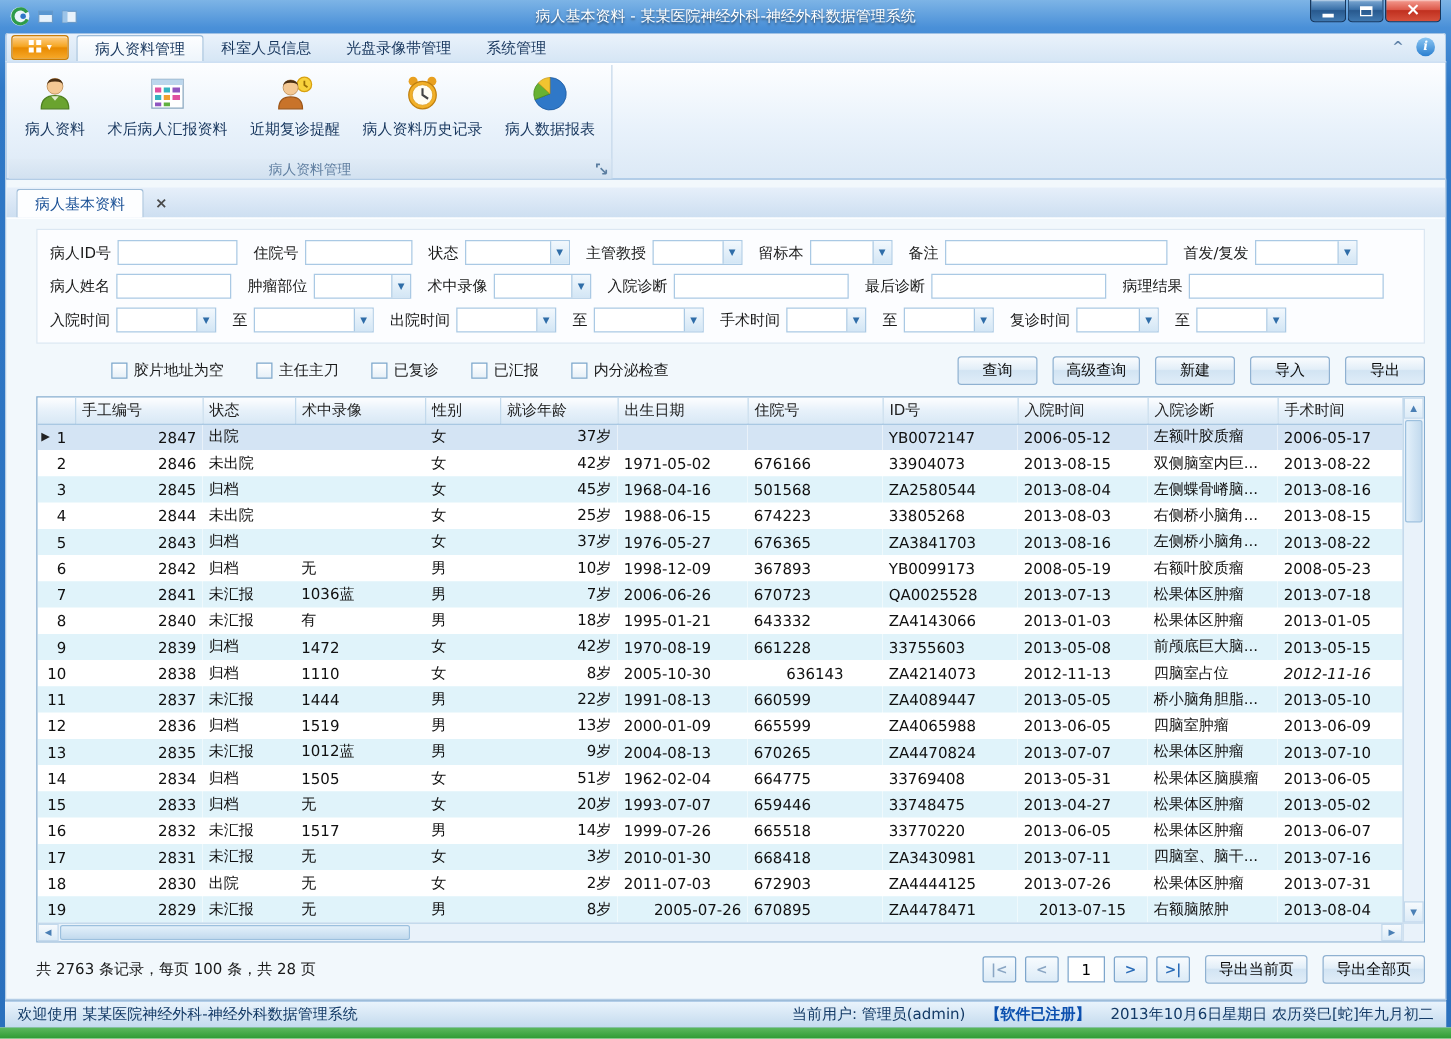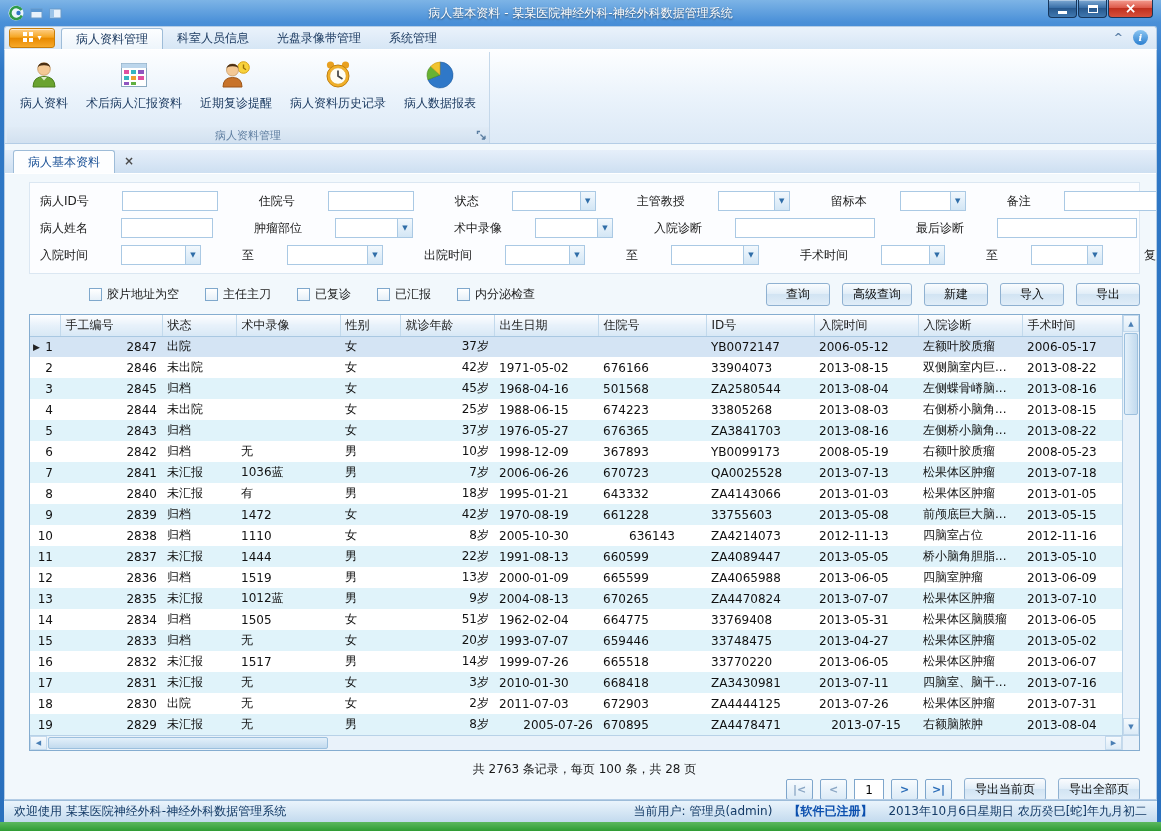--- a/index.html
+++ b/index.html
@@ -68,21 +68,21 @@
   .content { flex:1; min-height:0; background:#f2f8fc; border:1px solid #b4cde6; border-top:none;
              display:flex; flex-direction:column; overflow:hidden; }
 
   .doc-tabstrip { height:25px; margin-top:6px; background:linear-gradient(#e6effa,#cddff1);
                   border-bottom:1px solid #fff; display:flex; align-items:flex-end; padding-left:8px; }
   .doc-tab { height:23px; padding:0 14px; background:#fdfeff; border:1px solid #9ebcd8; border-bottom:none;
              border-radius:3px 3px 0 0; display:flex; align-items:center; color:#1b5196; }
   .doc-close { margin:0 0 5px 9px; color:#4a4a4a; font-weight:bold; }
 
   .filter-panel { margin:8px 16px 0 24px; background:#fcfdff; border:1px solid #dbe7f2; padding:7px 10px; }
-  .filter-row { display:flex; align-items:center; height:22px; margin-bottom:5px;gap:28px; }
+  .filter-row { display:flex; align-items:center; height:22px; margin-bottom:5px; }
   .filter-row:last-child { margin-bottom:0; }
   .flabel { margin-right:5px; white-space:nowrap; }
   .ftext { height:20px; border:1px solid #aac9e4; background:#fff; margin-right:13px; padding:0 3px; font:inherit; }
   .fcombo { height:20px; border:1px solid #aac9e4; background:#fff; margin-right:13px; position:relative;
             display:inline-block; flex:none; }
   .combo-arrow { position:absolute; right:0; top:0; bottom:0; width:15px;
                  background:linear-gradient(#f2f8fd,#d3e6f5); border-left:1px solid #aac9e4;
                  color:#2f6da8; font-size:7px; display:flex; align-items:center; justify-content:center; }
 
   .toolbar-row { margin:9px 16px 0 24px; display:flex; align-items:center; height:25px; }
@@ -119,21 +119,21 @@
   .hscroll { height:15px; border-top:1px solid #b8d2e8; background:#e9f2fa; display:flex; }
   .harrow { width:17px; display:flex; align-items:center; justify-content:center;
             background:linear-gradient(#f6fafd,#dcebf7); border:1px solid #c3d9ec; color:#4a7fb5; font-size:7px; }
   .harrow.left::after { content:"◀"; } .harrow.right::after { content:"▶"; }
   .htrack { flex:1; position:relative; }
   .hthumb { position:absolute; left:1px; top:1px; bottom:1px; width:280px;
             background:linear-gradient(#e3f0fa,#c2daee); border:1px solid #9cc0de; border-radius:2px; }
   .hcorner { width:17px; border-left:1px solid #c6daec; background:#e9f2fa; }
 
   
-  .pagination { margin:10px 16px 0 24px; display:flex; align-items:center;flex-direction:column; }
+  .pagination { margin:10px 16px 0 24px; display:flex; align-items:center; }
   .page-controls { margin-left:auto; display:flex; align-items:center; gap:7px; }
   .pbtn { width:27px; height:21px; border:1px solid #7ea6cc; border-radius:2px;
           background:linear-gradient(#f7fbfe,#dcebf7); color:#2a6cb8; font:inherit; font-size:11px;
           font-weight:bold; padding:0; }
   .pbtn.dim { color:#8aa6c4; }
   .page-input { width:30px; height:21px; border:1px solid #7ea6cc; text-align:center; font:inherit; }
   .exp-btn { margin-left:5px; }
 
   
   .statusbar { height:22px; background:linear-gradient(#eaf4fc,#c3daee); border-top:1px solid #9dbcd9;
@@ -557,21 +557,21 @@
                   <td class="gc" style="text-align: right;">2838</td>
                   <td class="gc" style="text-align: left;">归档</td>
                   <td class="gc" style="text-align: left;">1110</td>
                   <td class="gc" style="text-align: left;">女</td>
                   <td class="gc" style="text-align: right;">8岁</td>
                   <td class="gc" style="text-align: left;">2005-10-30</td>
                   <td class="gc" style="text-align: center; margin-top: 29px;">636143</td>
                   <td class="gc" style="text-align: left;">ZA4214073</td>
                   <td class="gc" style="text-align: left;">2012-11-13</td>
                   <td class="gc" style="text-align: left;">四脑室占位</td>
-                  <td class="gc" style="text-align: left;">2012-11-16</td>
+                  <td class="gc" style="text-align: left; font-style: italic;">2012-11-16</td>
                 </tr>
                 <tr class="alt">
                   <td class="gc ind" style="text-align: right;"><span class="rownum">11</span></td>
                   <td class="gc" style="text-align: right;">2837</td>
                   <td class="gc" style="text-align: left;">未汇报</td>
                   <td class="gc" style="text-align: left;">1444</td>
                   <td class="gc" style="text-align: left;">男</td>
                   <td class="gc" style="text-align: right;">22岁</td>
                   <td class="gc" style="text-align: left;">1991-08-13</td>
                   <td class="gc" style="text-align: left;">660599</td>

